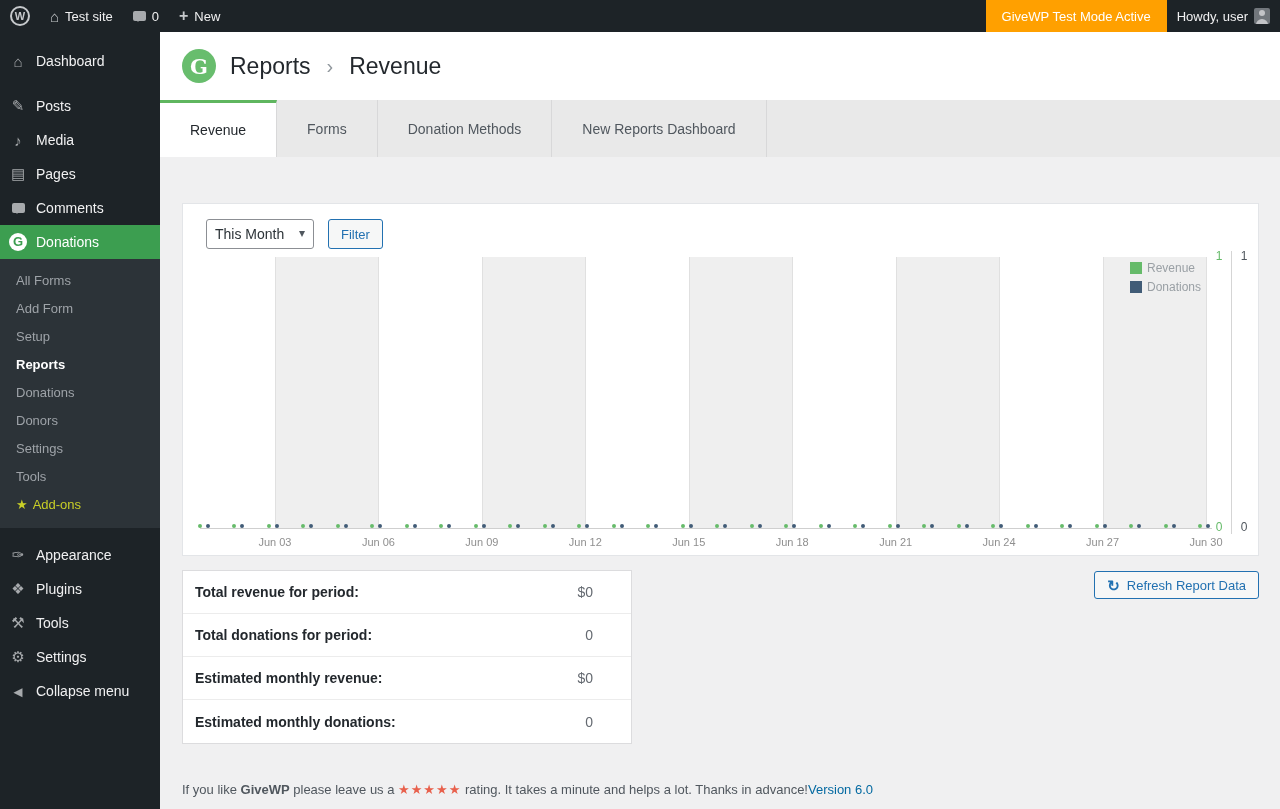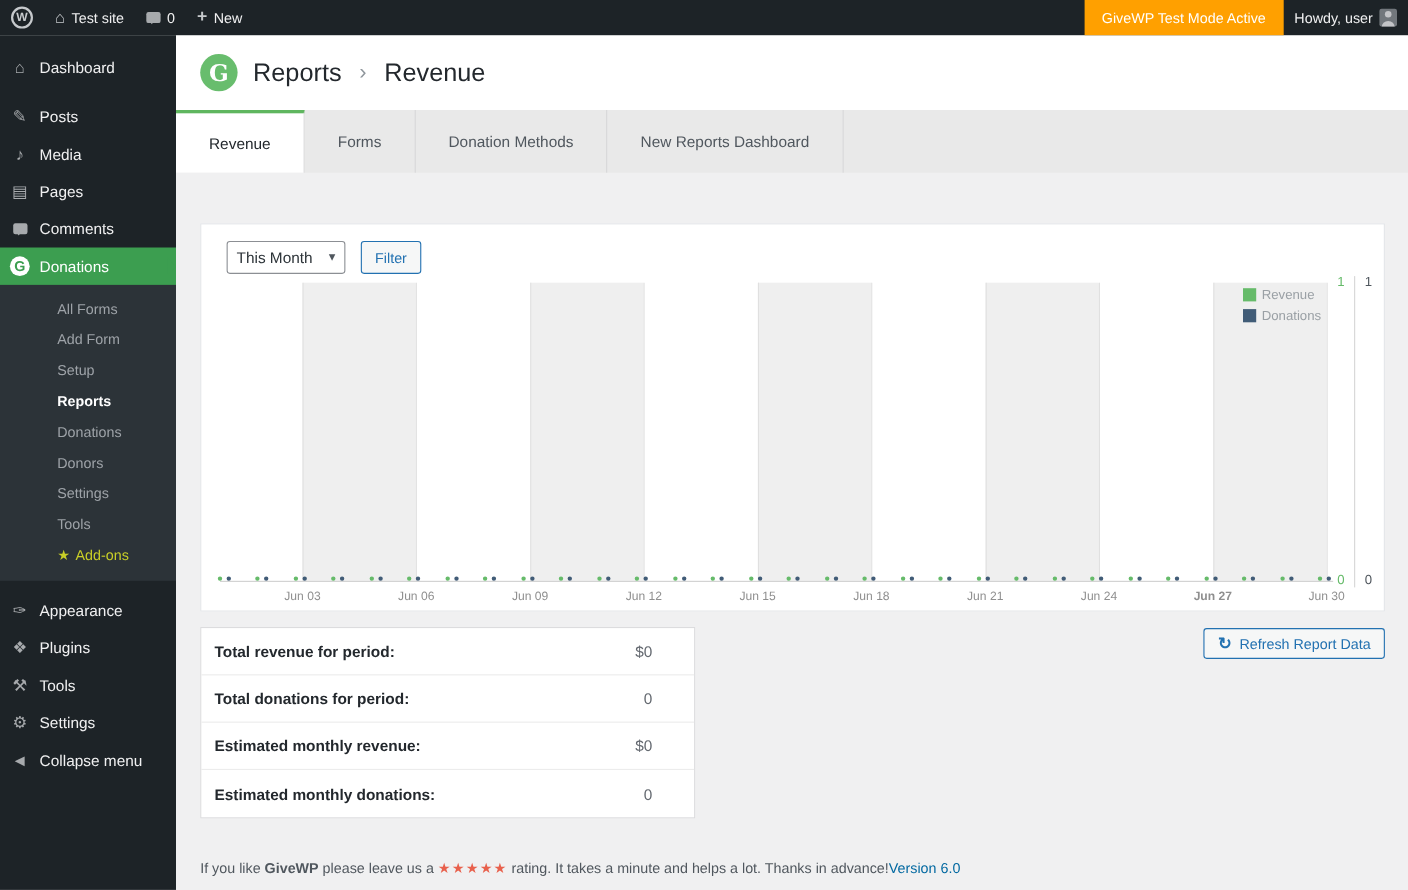--- a/index.html
+++ b/index.html
@@ -27,21 +27,21 @@
 .menu-sep{height:11px}
 .menu-sep2{height:10px}
 .menu-item.active{background:#3c9e50;color:#fff}
 .menu-item.active::after{content:'';position:absolute;right:-8px;top:9px;border:8px solid transparent;border-left:8px solid #3c9e50}
 .give-ico{width:18px;height:18px;border-radius:50%;background:#fff;color:#3c9e50;font-weight:700;font-size:13px;line-height:18px;text-align:center}
 .user-ico{position:relative;width:16px;height:16px;display:inline-block}
 .user-ico::before{content:'';position:absolute;top:1px;left:5px;width:6px;height:6px;border-radius:50%;background:#a7aaad}
 .user-ico::after{content:'';position:absolute;bottom:1px;left:2px;width:12px;height:7px;border-radius:6px 6px 0 0;background:#a7aaad}
 .bubble.dk{background:#a7aaad}
 .submenu{background:#2c3338;padding:7px 0 10px}
-.sub-item{height:28px;display:flex;align-items:center;gap:5px;padding-left:52px;color:#9ea3a8;font-size:13px;cursor:pointer}
+.sub-item{height:28px;display:flex;align-items:center;gap:5px;padding-left:16px;color:#9ea3a8;font-size:13px;cursor:pointer}
 .sub-item.current{color:#fff;font-weight:700}
 .sub-item.addons{color:#c9cf27}
 .star-ico{color:#c9cf27;font-size:13px}
 
 
 #main{position:absolute;top:32px;left:160px;width:1120px;height:777px;background:#f0f0f1}
 .page-header{height:68px;background:#fff;display:flex;align-items:center;gap:14px;padding-left:22px}
 .g-logo{width:34px;height:34px;border-radius:50%;background:#68bd6d;color:#fff;font-family:"DejaVu Serif",serif;font-weight:700;font-size:21px;display:flex;align-items:center;justify-content:center;flex:none}
 .crumb{font-size:23px;color:#23282d}
 .crumb-sep{font-size:20px;color:#8f969c;margin:0 2px}
@@ -264,21 +264,21 @@
           <div class="gridline" style="left: 1006px; top: 6px; height: 271px;"></div>
           <div class="zero-line" style="left: 0px; top: 277px; width: 1012px;"></div>
           <div class="x-label" style="left: 74.9655px; top: 285px;">Jun 03</div>
           <div class="x-label" style="left: 178.414px; top: 285px;">Jun 06</div>
           <div class="x-label" style="left: 281.862px; top: 285px;">Jun 09</div>
           <div class="x-label" style="left: 385.31px; top: 285px;">Jun 12</div>
           <div class="x-label" style="left: 488.759px; top: 285px;">Jun 15</div>
           <div class="x-label" style="left: 592.207px; top: 285px;">Jun 18</div>
           <div class="x-label" style="left: 695.655px; top: 285px;">Jun 21</div>
           <div class="x-label" style="left: 799.103px; top: 285px;">Jun 24</div>
-          <div class="x-label" style="left: 902.552px; top: 285px; font-weight: bold;">Jun 27</div>
+          <div class="x-label" style="left: 902.552px; top: 285px;">Jun 27</div>
           <div class="x-label" style="left: 1006px; top: 285px;">Jun 30</div>
           <div class="pt" style="left: -2px; top: 273px; border-color: rgb(102, 187, 106);"></div>
           <div class="pt" style="left: 32.4828px; top: 273px; border-color: rgb(102, 187, 106);"></div>
           <div class="pt" style="left: 66.9655px; top: 273px; border-color: rgb(102, 187, 106);"></div>
           <div class="pt" style="left: 101.448px; top: 273px; border-color: rgb(102, 187, 106);"></div>
           <div class="pt" style="left: 135.931px; top: 273px; border-color: rgb(102, 187, 106);"></div>
           <div class="pt" style="left: 170.414px; top: 273px; border-color: rgb(102, 187, 106);"></div>
           <div class="pt" style="left: 204.897px; top: 273px; border-color: rgb(102, 187, 106);"></div>
           <div class="pt" style="left: 239.379px; top: 273px; border-color: rgb(102, 187, 106);"></div>
           <div class="pt" style="left: 273.862px; top: 273px; border-color: rgb(102, 187, 106);"></div>

